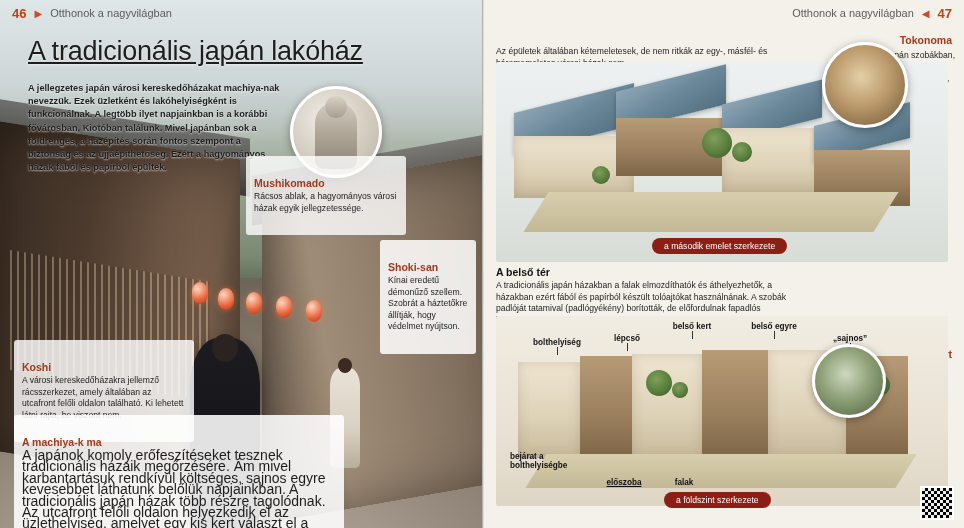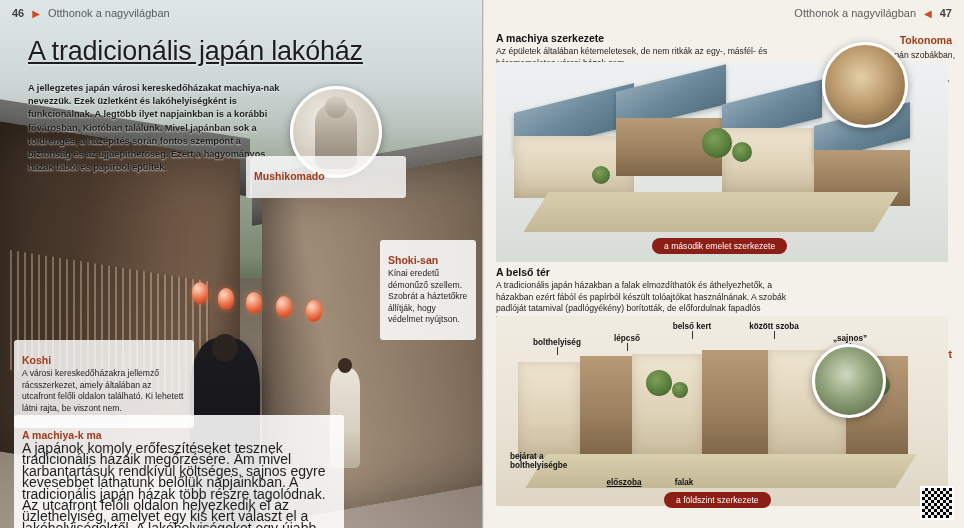--- a/index.html
+++ b/index.html
@@ -113,21 +113,21 @@
 
   
   .hdr-left {
     position: absolute; left: 0; top: 0; width: 482px; height: 26px;
     display: flex; align-items: center; gap: 8px;
     padding: 0 12px;
     background: rgba(255,255,255,0.0);
     z-index: 30;
   }
   .folio {
-    font-size: 11px; font-weight: bold; color: #404040;
+    font-size: 13px; font-weight: bold; color: #c2410c;
   }
   .folio-arrow { color: #cf4a2a; font-size: 10px; }
   .run-head { font-size: 11px; color: #5c5c5c; }
 
   .title-main {
     position: absolute; left: 28px; top: 36px;
     font-size: 27px; color: #1d1d1d; font-weight: normal;
     letter-spacing: -0.2px;
     text-shadow: 0 1px 2px rgba(255,255,255,.6);
     z-index: 30;
@@ -162,21 +162,21 @@
   .statue:before {
     content: ""; position: absolute; left: 50%; top: -7px; transform: translateX(-50%);
     width: 22px; height: 22px; border-radius: 50%;
     background: linear-gradient(180deg, #d8d2c5, #a79e8f);
   }
 
   .callout {
     position: absolute;
     background: rgba(255,255,255,0.86);
     border-radius: 3px;
-    padding: 14px 8px;
+    padding: 21px 8px;
     z-index: 30;
   }
   .callout h4 {
     font-size: 10.5px; color: #a03a1c; margin-bottom: 2px; font-weight: bold;
   }
   .callout p { font-size: 8.6px; line-height: 11.6px; color: #1d1d1d; }
 
   .c-mushikomado { left: 246px; top: 156px; width: 160px; background: rgba(255,255,255,0.8); }
   .c-shoki { left: 380px; top: 240px; width: 96px; background: rgba(255,255,255,0.86); }
   .c-koshi { left: 14px; top: 340px; width: 180px; background: rgba(255,255,255,0.82); }
@@ -335,20 +335,21 @@
 
     <h1 class="title-main">A tradicionális japán lakóház</h1>
     <p class="intro-left">A jellegzetes japán városi kereskedőházakat machiya-nak nevezzük. Ezek üzletként és lakóhelyiségként is funkcionálnak. A legtöbb ilyet napjainkban is a korábbi fővárosban, Kiotóban találunk. Mivel japánban sok a földrengés, a házépítés során fontos szempont a biztonság és az újjáépíthetőség. Ezért a hagyományos házak fából és papírból épültek.</p>
 
     <div class="circle-photo circle-mushikomado">
       <div class="statue"></div>
     </div>
 
     <div class="callout c-mushikomado">
       <h4>Mushikomado</h4>
+      <p>Rácsos ablak, a hagyományos városi házak egyik jellegzetessége.</p>
     </div>
 
     <div class="callout c-koshi">
       <h4>Koshi</h4>
       <p>A városi kereskedőházakra jellemző rácsszerkezet, amely általában az utcafront felőli oldalon található. Ki lehetett látni rajta, be viszont nem.</p>
     </div>
 
     <div class="callout c-shoki">
       <h4>Shoki-san</h4>
       <p>Kínai eredetű démonűző szellem. Szobrát a háztetőkre állítják, hogy védelmet nyújtson.</p>
@@ -361,21 +362,20 @@
   </div>
 
   <div class="page-right">
 
     <div class="hdr-right">
       <span class="run-head">Otthonok a nagyvilágban</span>
       <span class="folio-arrow">◀</span>
       <span class="folio">47</span>
     </div>
 
-    <div class="rh-head" style="left:14px; top:32px; width:300px;">A machiya szerkezete</div>
     <div class="rh-body" style="left:14px; top:46px; width:300px;">Az épületek általában kétemeletesek, de nem ritkák az egy-, másfél- és háromemeletes városi házak sem.</div>
 
     <div class="circle-photo circle-tokonoma"></div>
     <div class="tok-label" style="right:12px; top:34px;">Tokonoma</div>
     <div class="tok-text" style="right:8px; top:50px; width:108px;">Falfülke a japán szobákban, a szoba központi helye. Itt helyezték el festményeket, vázákat, virágokat.</div>
 
     <div class="panel panel-top">
       <div class="iso-roof" style="left:18px; top:36px; width:120px; height:42px;"></div>
       <div class="iso-wall" style="left:18px; top:74px; width:120px; height:62px;"></div>
       <div class="iso-roof" style="left:120px; top:16px; width:110px; height:40px;"></div>
@@ -407,21 +407,21 @@
       <div class="iso-wall-dark" style="left:350px; top:40px; width:62px; height:102px;"></div>
       <div class="iso-floor" style="left:40px; top:138px; width:370px; height:34px;"></div>
       <div class="tree" style="left:150px; top:54px; width:26px; height:26px;"></div>
       <div class="tree" style="left:176px; top:66px; width:16px; height:16px;"></div>
       <div class="tree" style="left:372px; top:58px; width:22px; height:22px;"></div>
     </div>
 
     <div class="dlabel" style="left:40px; top:338px; width:70px;">bolthelyiség</div>
     <div class="dlabel" style="left:122px; top:334px; width:46px;">lépcső</div>
     <div class="dlabel" style="left:178px; top:322px; width:64px;">belső kert</div>
-    <div class="dlabel" style="left:258px; top:322px; width:68px;">között szoba</div>
+    <div class="dlabel" style="left:258px; top:322px; width:68px;">belső egyre</div>
     <div class="dlabel" style="left:340px; top:334px; width:56px;">„sajnos”</div>
     <div class="dlabel no-leader" style="left:28px; top:452px; width:74px; text-align:left;">bejárat a bolthelyiségbe</div>
     <div class="dlabel no-leader" style="left:112px; top:478px; width:60px;text-decoration:underline;">előszoba</div>
     <div class="dlabel no-leader" style="left:176px; top:478px; width:52px;">falak</div>
 
     <div class="panel-caption" style="left:182px; top:492px;">a földszint szerkezete</div>
 
     <div class="qr"></div>
   </div>
 

